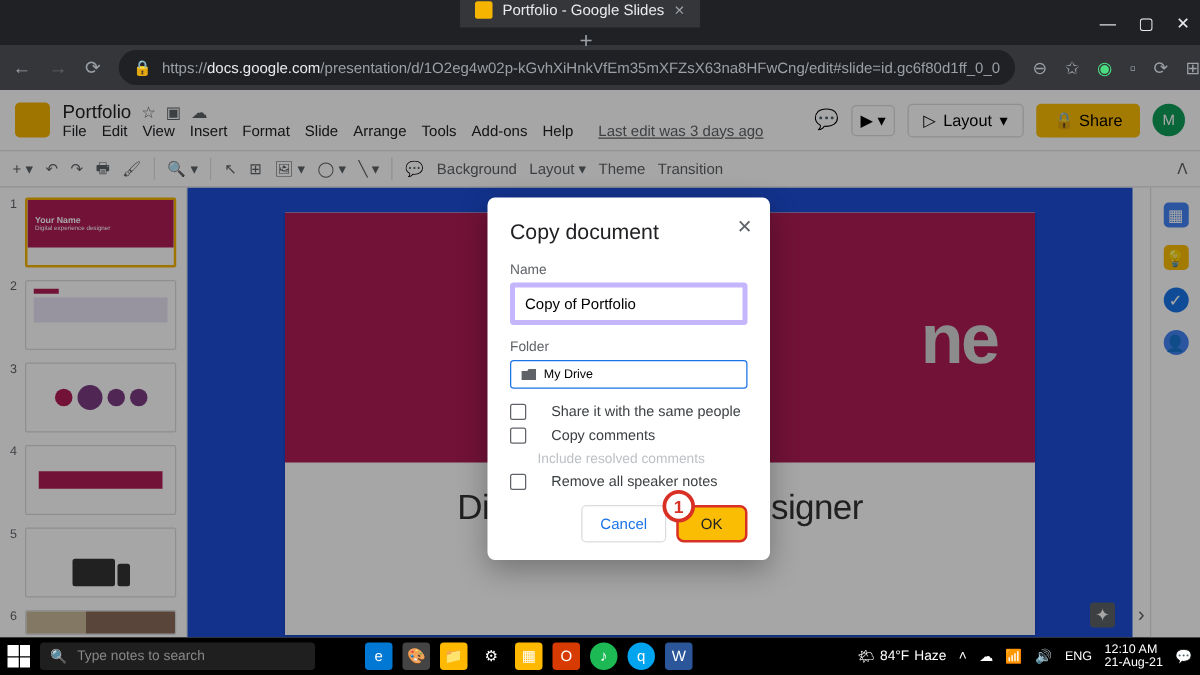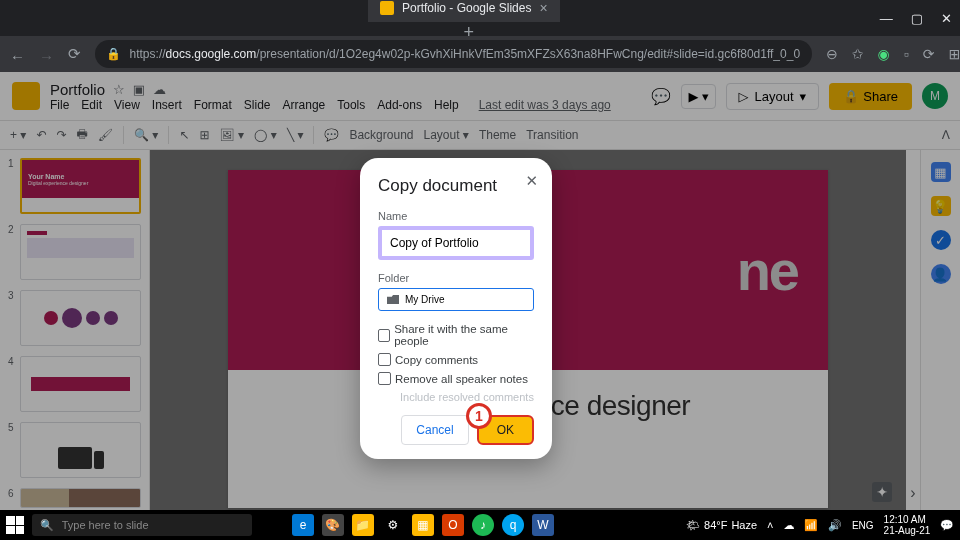--- a/index.html
+++ b/index.html
@@ -53,39 +53,39 @@
   .thumb.active { border: 2px solid #f5b400; }
   .thumb-head { height: 38px; background: #b01c55; color: #fff; font-size: 7px; display: flex; flex-direction: column; justify-content: center; padding-left: 6px; }
   .thumb-circles { display:flex; gap:4px; align-items:center; justify-content:center; height:100%; }
   .thumb-circles span { width:14px;height:14px;border-radius:50%;background:#7b3b82; }
   .thumb-bar { margin:20px 10px; height:14px; background:#b01c55; }
   .thumb-devices { display:flex; align-items:flex-end; justify-content:center; gap:2px; height:100%; padding-bottom:8px;}
   .thumb-devices .laptop{width:34px;height:22px;background:#333;border-radius:2px;}
   .thumb-devices .phone{width:10px;height:18px;background:#333;border-radius:2px;}
   .thumb-photo { background: linear-gradient(90deg,#c9b89a 40%,#8a6a5a 40%); height:100%; }
 
-  .canvas-area { flex: 1; background: #737373; display: flex; align-items: flex-start; justify-content: center; padding: 20px 40px; position: relative; }
+  .canvas-area { flex: 1; background: #1d4ed8; display: flex; align-items: flex-start; justify-content: center; padding: 20px 40px; position: relative; }
   .slide { width: 600px; height: 338px; background: #fff; box-shadow: 0 1px 3px rgba(0,0,0,0.2); position: relative; overflow: hidden; }
   .slide-hero { height: 200px; background: #b01c55; display: flex; align-items: center; justify-content: flex-end; padding-right: 30px; color: #d8d8d8; font-size: 56px; font-weight: 700; letter-spacing: -2px; }
   .slide-sub { text-align: center; font-size: 28px; color: #333; margin-top: 20px; letter-spacing: -0.5px; }
   .add-box { position:absolute; right:14px; bottom:8px; width:20px;height:20px;background:#5f6368;border-radius:3px;color:#fff;display:flex;align-items:center;justify-content:center;font-size:14px;}
   .scroll-right { width:14px; display:flex; align-items:flex-end; justify-content:center; padding-bottom:8px; color:#5f6368;}
 
   .side-icons { width: 40px; background:#fff; border-left:1px solid #e0e0e0; display:flex; flex-direction:column; align-items:center; gap:14px; padding-top:12px;}
   .side-icons span{ width:20px;height:20px; border-radius:4px; display:flex;align-items:center;justify-content:center;font-size:13px;}
 
   
-  .dialog { position: absolute; left: 360px; top: 158px; width: 192px; background: #fff; border-radius: 18px; box-shadow: 0 8px 24px rgba(0,0,0,0.3); z-index: 10; padding: 18px 18px 14px; }
+  .dialog { position: absolute; left: 390px; top: 158px; width: 226px; background: #fff; border-radius: 6px; box-shadow: 0 8px 24px rgba(0,0,0,0.3); z-index: 10; padding: 18px 18px 14px; }
   .dialog-title { font-size: 17px; color: #202124; margin-bottom: 14px; }
   .dialog-close { position: absolute; top: 14px; right: 14px; color: #5f6368; font-size: 15px; cursor: pointer; }
   .field-label { font-size: 11px; color: #5f6368; margin-bottom: 4px; }
   .text-input { width: 100%; border: 4px solid #c4b5fd; border-radius: 3px; padding: 6px 8px; font-size: 12px; margin-bottom: 12px; }
   .folder-input { width: 100%; border: 1.5px solid #1a73e8; border-radius: 3px; padding: 5px 8px; font-size: 10px; margin-bottom: 12px; display:flex; align-items:center; gap:6px; cursor:pointer;}
   .folder-icon { width:12px;height:9px;background:#5f6368; clip-path: polygon(0 20%,40% 20%,50% 0,100% 0,100% 100%,0 100%);}
-  .check-row { display: flex; align-items: center; gap: 4px; font-size: 11.5px; color: #3c4043; margin-bottom: 6px; }
+  .check-row { display: flex; align-items: center; gap: 20px; font-size: 11.5px; color: #3c4043; margin-bottom: 6px; }
   .check-row.disabled { color: #bdc1c6; padding-left: 22px; font-size:11px; }
   .checkbox { width: 13px; height: 13px; border: 1.5px solid #5f6368; border-radius: 2px; cursor:pointer; }
   .dialog-actions { display: flex; justify-content: flex-end; gap: 8px; margin-top: 12px; align-items:center; }
   .btn-cancel { border: 1px solid #dadce0; background: #fff; border-radius: 4px; padding: 7px 14px; font-size: 12px; cursor: pointer; color:#1a73e8; }
   .btn-ok { background: #fbbc04; border: 2.5px solid #d93025; border-radius: 6px; padding: 6px 18px; font-size: 12px; cursor: pointer; color:#202124;text-align:center; }
   .callout { position:absolute; width:26px;height:26px;border:3px solid #d93025; border-radius:50%; background:#fff; color:#d93025; font-weight:bold; font-size:14px; display:flex;align-items:center;justify-content:center; right:60px; bottom:30px;}
 
   
   .taskbar { position: absolute; bottom: 0; left: 0; right: 0; height: 30px; background: #000; display: flex; align-items: center; padding: 0 6px; color: #fff; font-size: 11px; }
   .start { width: 18px; height: 18px; display: grid; grid-template-columns: 1fr 1fr; grid-template-rows: 1fr 1fr; gap: 1px; cursor:pointer; }
@@ -281,44 +281,44 @@
     <span>My Drive</span>
   </div>
   <div class="check-row">
     <span class="checkbox"></span>
     <span>Share it with the same people</span>
   </div>
   <div class="check-row">
     <span class="checkbox"></span>
     <span>Copy comments</span>
   </div>
+  <div class="check-row disabled">
+    <span>Include resolved comments</span>
+  </div>
   <div class="check-row">
     <span class="checkbox"></span>
     <span>Remove all speaker notes</span>
-  </div>
-  <div class="check-row disabled">
-    <span>Include resolved comments</span>
   </div>
   <div class="dialog-actions">
     <button class="btn-cancel">Cancel</button>
     <button class="btn-ok">OK</button>
   </div>
   <div class="callout">1</div>
 </div>
 
 <div class="taskbar">
   <div class="start">
       <span></span>
       <span></span>
       <span></span>
       <span></span>
     </div>
   <div class="search-box">
     <span>🔍</span>
-    <span>Type here to slide</span>
+    <span>Type notes to search</span>
   </div>
   <div class="tray-apps">
     <span style="background:#0078d4">e</span>
     <span style="background:#444">🎨</span>
     <span style="background:#ffb900">📁</span>
     <span>⚙</span>
     <span style="background:#ffb900">▦</span>
     <span style="background:#d83b01">O</span>
     <span style="background:#1db954;border-radius:50%">♪</span>
     <span style="background:#00a4ef;border-radius:50%">q</span>

